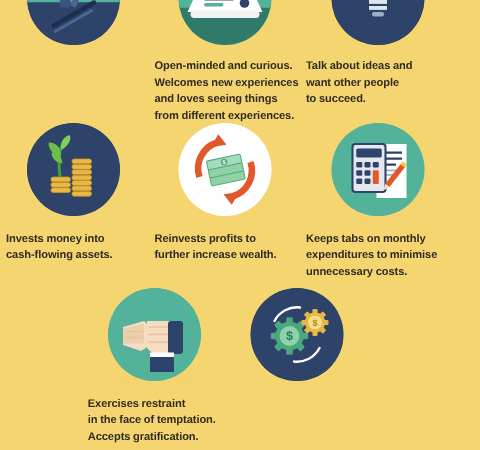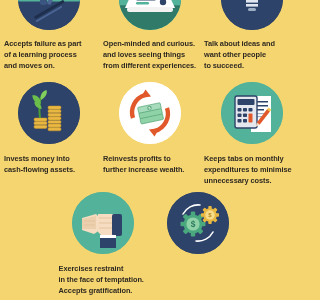--- a/index.html
+++ b/index.html
@@ -102,44 +102,40 @@
           <g>
             <rect x="14" y="40" width="34" height="3" rx="1.5" fill="#1e2f4d" transform="rotate(-30 31 41)"></rect>
             <rect x="16" y="45" width="30" height="2" rx="1" fill="#4b6594" transform="rotate(-30 31 46)"></rect>
             <rect x="22" y="20" width="7" height="17" rx="2" fill="#3b5581"></rect>
             <rect x="23" y="14" width="5" height="8" rx="2.4" fill="#2e4369"></rect>
             <circle cx="25.5" cy="13" r="3" fill="#53b39a"></circle>
             <rect x="31" y="26" width="4" height="11" rx="1.6" fill="#4b6594" transform="rotate(24 33 31)"></rect>
           </g>
         </svg>
       </div>
-      <div class="caption">
-        <span>Accepts failure as part</span>
-        <span>of a learning process</span>
-        <span>and moves on.</span>
-      </div>
     </div>
 
     <div class="cell cell-2">
       <div class="badge teal">
         <svg viewBox="0 0 62 62">
           <circle cx="31" cy="31" r="31" fill="#2f7a68"></circle>
           <circle cx="31" cy="31" r="31" fill="#53b39a" clip-path="inset(0 0 40% 0)"></circle>
           <path d="M6 40 L56 40 L50 27 L12 27 Z" fill="#ffffff"></path>
           <rect x="8" y="39" width="46" height="5" rx="2.5" fill="#f2f2f2"></rect>
           <rect x="17" y="30" width="20" height="2.4" rx="1.2" fill="#2e4369"></rect>
           <rect x="17" y="34" width="13" height="2.4" rx="1.2" fill="#53b39a"></rect>
           <circle cx="44" cy="34" r="3.2" fill="#2e4369"></circle>
           <circle cx="31" cy="18" r="5" fill="#f6dcc0"></circle>
           <path d="M24 28 Q31 21 38 28 L38 27 L24 27 Z" fill="#e1582a"></path>
           <rect x="27" y="9" width="9" height="5" rx="2.4" fill="#2e4369"></rect>
         </svg>
       </div>
       <div class="caption">
         <span>Open-minded and curious.</span>
+        <span>Welcomes new experiences</span>
         <span>and loves seeing things</span>
         <span>from different experiences.</span>
       </div>
     </div>
 
     <div class="cell cell-3">
       <div class="badge navy">
         <svg viewBox="0 0 62 62">
           <circle cx="31" cy="31" r="31" fill="#2e4369"></circle>
           <path d="M31 10 C24 10 19.5 15 19.5 21 C19.5 26 23 28.5 24.5 32 L37.5 32 C39 28.5 42.5 26 42.5 21 C42.5 15 38 10 31 10 Z" fill="#f2c94c"></path>

